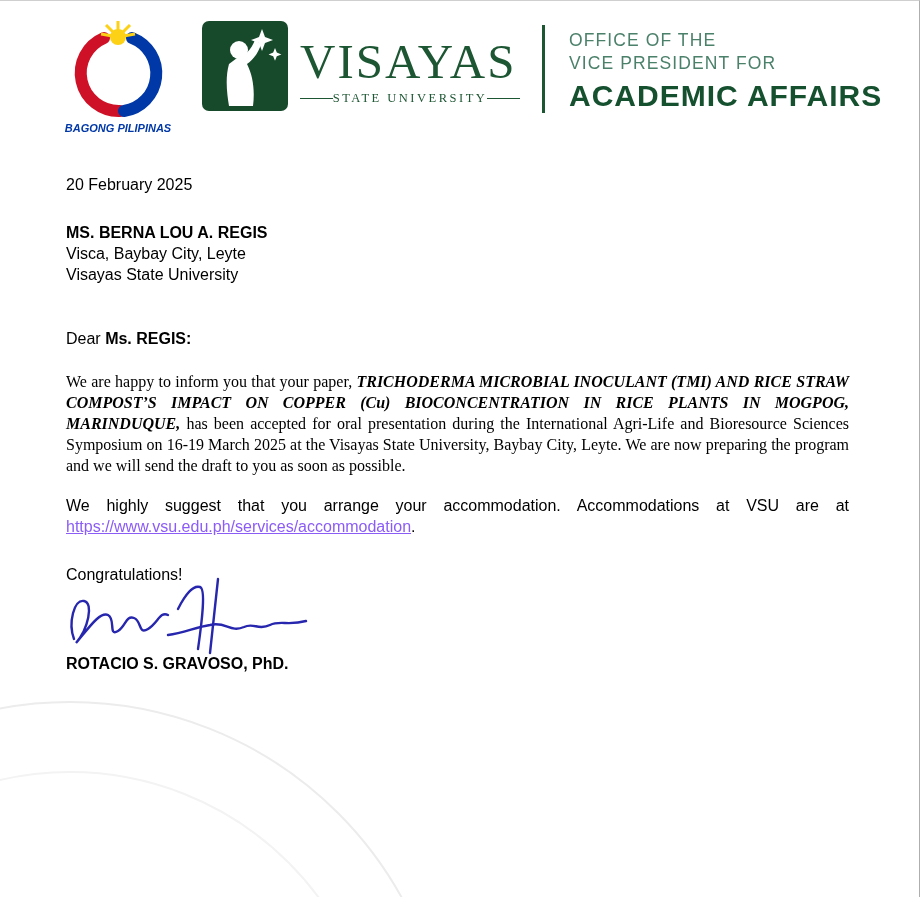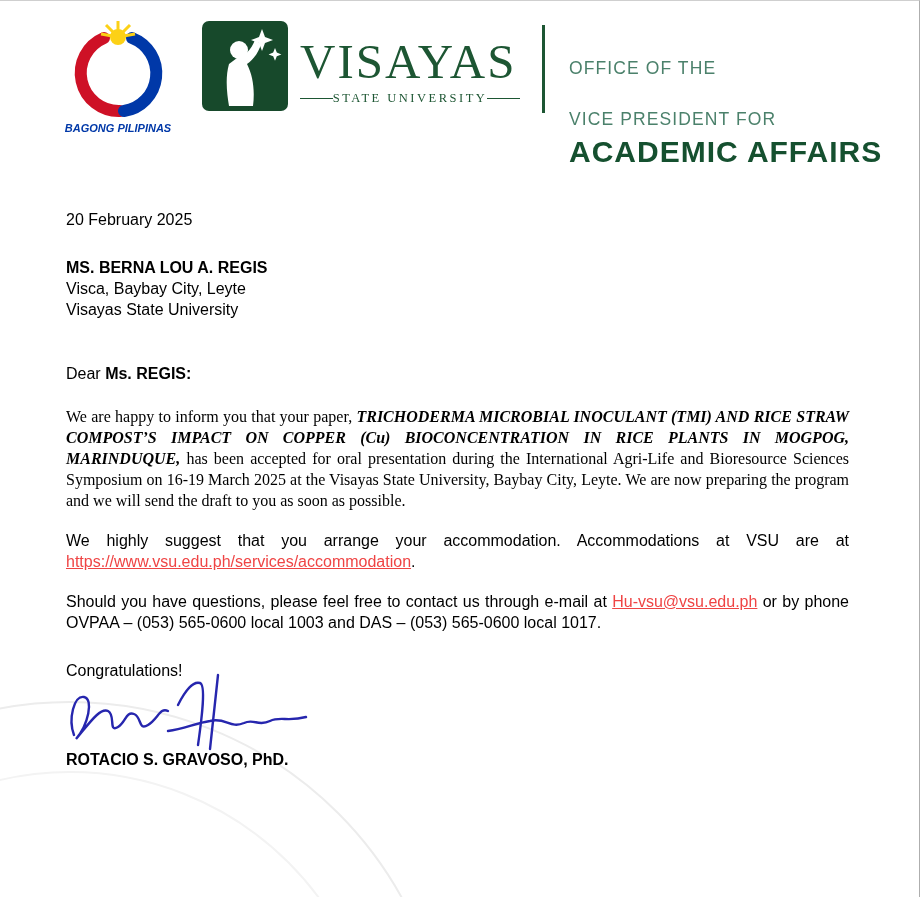--- a/index.html
+++ b/index.html
@@ -26,37 +26,37 @@
 
   .vsu-word { margin-left:12px; padding-top:16px; width:220px; }
   .vsu-name { font-family:"Liberation Serif", serif; color:#1d5633; font-size:49px; line-height:1; letter-spacing:2px; white-space:nowrap; }
   .vsu-sub { display:flex; align-items:center; margin-top:5px; }
   .vsu-sub .rule { flex:1; height:1.5px; background:#1d5633; }
   .vsu-sub-text { font-family:"Liberation Serif", serif; color:#1d5633; font-size:12.5px; letter-spacing:2.5px; white-space:nowrap; }
 
   .hdr-divider { width:3px; height:88px; background:#1d5633; margin-left:22px; margin-top:4px; flex:0 0 auto; }
 
   .office { margin-left:24px; padding-top:8px; }
-  .office-line { color:#4b816b; font-size:17.5px; letter-spacing:1.1px; line-height:23px; white-space:nowrap;margin-top:28px; }
+  .office-line { color:#4b816b; font-size:17.5px; letter-spacing:1.1px; line-height:23px; white-space:nowrap; }
   .office-main { color:#15502f; font-weight:bold; font-size:30px; letter-spacing:1px; margin-top:4px; white-space:nowrap; }
 
   
   .letter { position:relative; padding:0 70px 0 66px; font-size:16px; line-height:21px; }
   .date { margin-top:40px; }
   .recipient { margin-top:27px; }
   .bold { font-weight:bold; }
   .salutation { margin-top:43px; }
   p.para { text-align:justify; }
   .p1 { margin-top:22px;font-family:Liberation Serif, serif; }
   .p2 { margin-top:19px; }
   .p3 { margin-top:19px; }
   .p4 { margin-top:22px; }
   .closing { margin-top:27px; }
   .paper-title { font-weight:bold; font-style:italic; }
-  a.link { color:#ef4444; text-decoration:underline; cursor:pointer; }
+  a.link { color:#8b5cf6; text-decoration:underline; cursor:pointer; }
 
   .signature { display:block; margin:-12px 0 -16px -6px; }
   .signer-name { font-weight:bold; }
   .signer-title { }
 </style>
 </head>
 <body>
 
 <div class="page">
 
@@ -116,21 +116,20 @@
       <div>Visca, Baybay City, Leyte</div>
       <div>Visayas State University</div>
     </div>
 
     <div class="salutation"><span>Dear </span><span class="bold">Ms. REGIS:</span></div>
 
     <p class="para p1"><span>We are happy to inform you that your paper, </span><span class="paper-title">TRICHODERMA MICROBIAL INOCULANT (TMI) AND RICE STRAW COMPOST’S IMPACT ON COPPER (Cu) BIOCONCENTRATION IN RICE PLANTS IN MOGPOG, MARINDUQUE,</span><span> has been accepted for oral presentation during the International Agri-Life and Bioresource Sciences Symposium on 16-19 March 2025 at the Visayas State University, Baybay City, Leyte. We are now preparing the program and we will send the draft to you as soon as possible.</span></p>
 
     <p class="para p2"><span>We highly suggest that you arrange your accommodation. Accommodations at VSU are at </span><a class="link">https://www.vsu.edu.ph/services/accommodation</a><span>.</span></p>
 
-    <p class="para p3"><span>Should you have questions, please feel free to contact us through e-mail at </span><a class="link">Hu-vsu@vsu.edu.ph</a><span> or by phone OVPAA – (053) 565-0600 local 1003 and DAS – (053) 565-0600 local 1017.</span></p>
 
 
     <div class="closing">Congratulations!</div>
 
     <svg class="signature" width="258" height="96" viewBox="0 0 258 96">
       <g fill="none" stroke="#2626ae" stroke-width="2.4" stroke-linecap="round">
         <path d="M14 66 C8 50 14 26 24 28 C34 30 28 56 16 70 C28 56 40 38 48 42 C56 46 48 64 58 58 C66 53 66 42 74 45 C82 48 78 62 88 56 C98 50 100 38 108 42"></path>
         <path d="M118 36 C126 20 134 12 140 14 C146 16 142 48 138 76"></path>
         <path d="M158 6 L150 80"></path>
         <path d="M108 62 C124 60 136 54 150 52 C166 48 170 60 184 54 C194 49 198 58 210 52 C220 47 228 53 246 48"></path>

